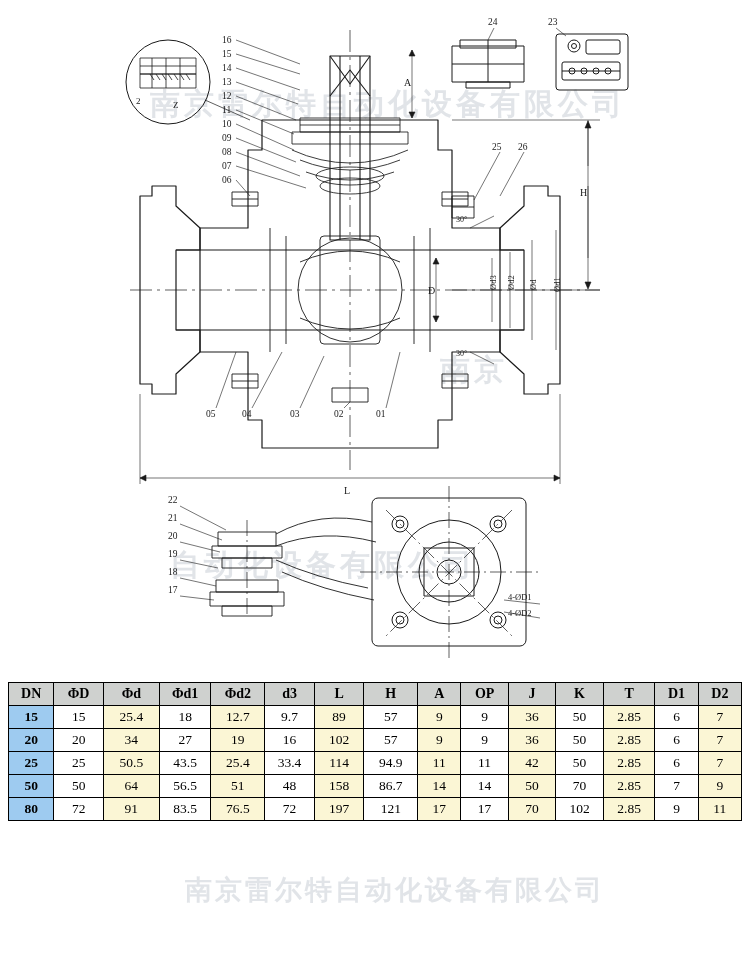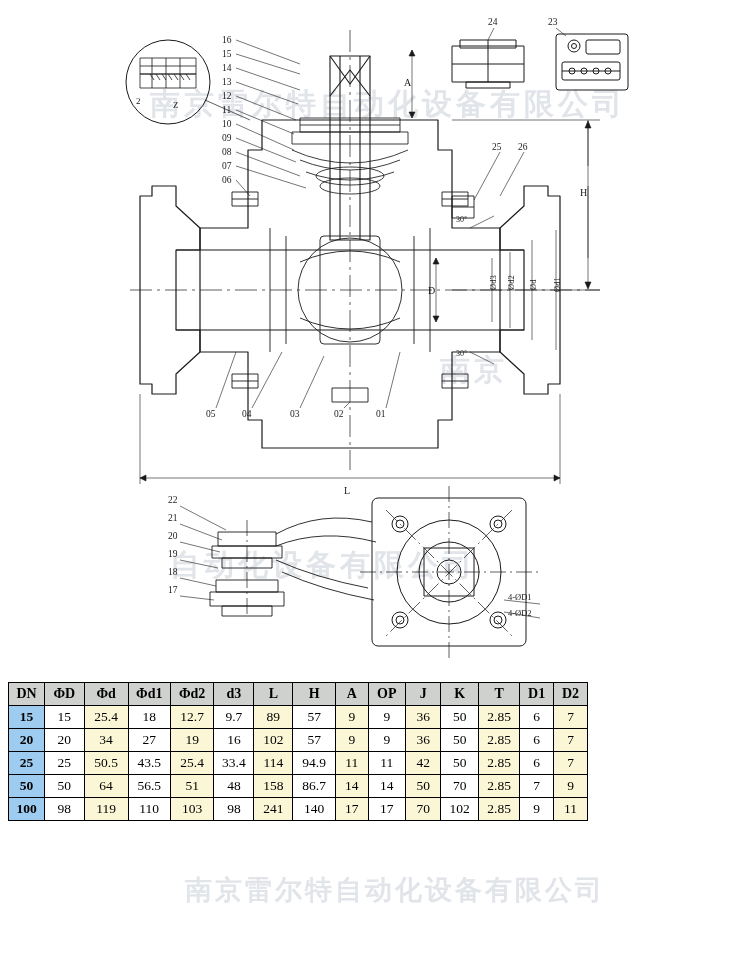--- a/index.html
+++ b/index.html
@@ -13,21 +13,21 @@
   .wm3{top:545px;left:170px;font-size:30px;letter-spacing:4px;}
   .wm4{top:700px;left:45px;font-size:27px;letter-spacing:3px;}
   .wm5{top:872px;left:185px;font-size:27px;letter-spacing:3px;}
 
   
   .draw{position:absolute;left:0;top:0;width:750px;height:676px;}
   svg{display:block;}
 
   
   .tbl-zone{position:absolute;left:8px;top:682px;width:734px;}
-  table.spec{border-collapse:collapse;width:580px;font-family:"Liberation Serif",serif;font-size:13.5px;}
+  table.spec{border-collapse:collapse;width:734px;font-family:"Liberation Serif",serif;font-size:13.5px;}
   table.spec th,table.spec td{border:1px solid #000;text-align:center;height:22px;padding:0;line-height:22px;}
   table.spec thead th{background:#cfd1cf;font-weight:bold;font-size:14px;}
   td.dn{background:#9ecbf0;font-weight:bold;}
   td.hl{background:#fbf6d5;}
   td.pl{background:#ffffff;}
   .c-dn{width:42px}.c-D{width:46px}.c-d{width:52px}.c-d1{width:48px}.c-d2{width:50px}
   .c-d3{width:46px}.c-L{width:46px}.c-H{width:50px}.c-A{width:40px}.c-OP{width:44px}
   .c-J{width:44px}.c-K{width:44px}.c-T{width:48px}.c-D1{width:40px}.c-D2{width:40px}
 </style>
 </head>
@@ -394,28 +394,28 @@
             <td class="c-H pl">86.7</td>
             <td class="c-A hl">14</td>
             <td class="c-OP pl">14</td>
             <td class="c-J hl">50</td>
             <td class="c-K pl">70</td>
             <td class="c-T hl">2.85</td>
             <td class="c-D1 pl">7</td>
             <td class="c-D2 hl">9</td>
           </tr>
           <tr>
-            <td class="c-dn dn">100</td>
-            <td class="c-D pl">98</td>
-            <td class="c-d hl">119</td>
-            <td class="c-d1 pl">110</td>
-            <td class="c-d2 hl">103</td>
-            <td class="c-d3 pl">98</td>
-            <td class="c-L hl">241</td>
-            <td class="c-H pl">140</td>
+            <td class="c-dn dn">80</td>
+            <td class="c-D pl">72</td>
+            <td class="c-d hl">91</td>
+            <td class="c-d1 pl">83.5</td>
+            <td class="c-d2 hl">76.5</td>
+            <td class="c-d3 pl">72</td>
+            <td class="c-L hl">197</td>
+            <td class="c-H pl">121</td>
             <td class="c-A hl">17</td>
             <td class="c-OP pl">17</td>
             <td class="c-J hl">70</td>
             <td class="c-K pl">102</td>
             <td class="c-T hl">2.85</td>
             <td class="c-D1 pl">9</td>
             <td class="c-D2 hl">11</td>
           </tr>
         </tbody>
     </table>

